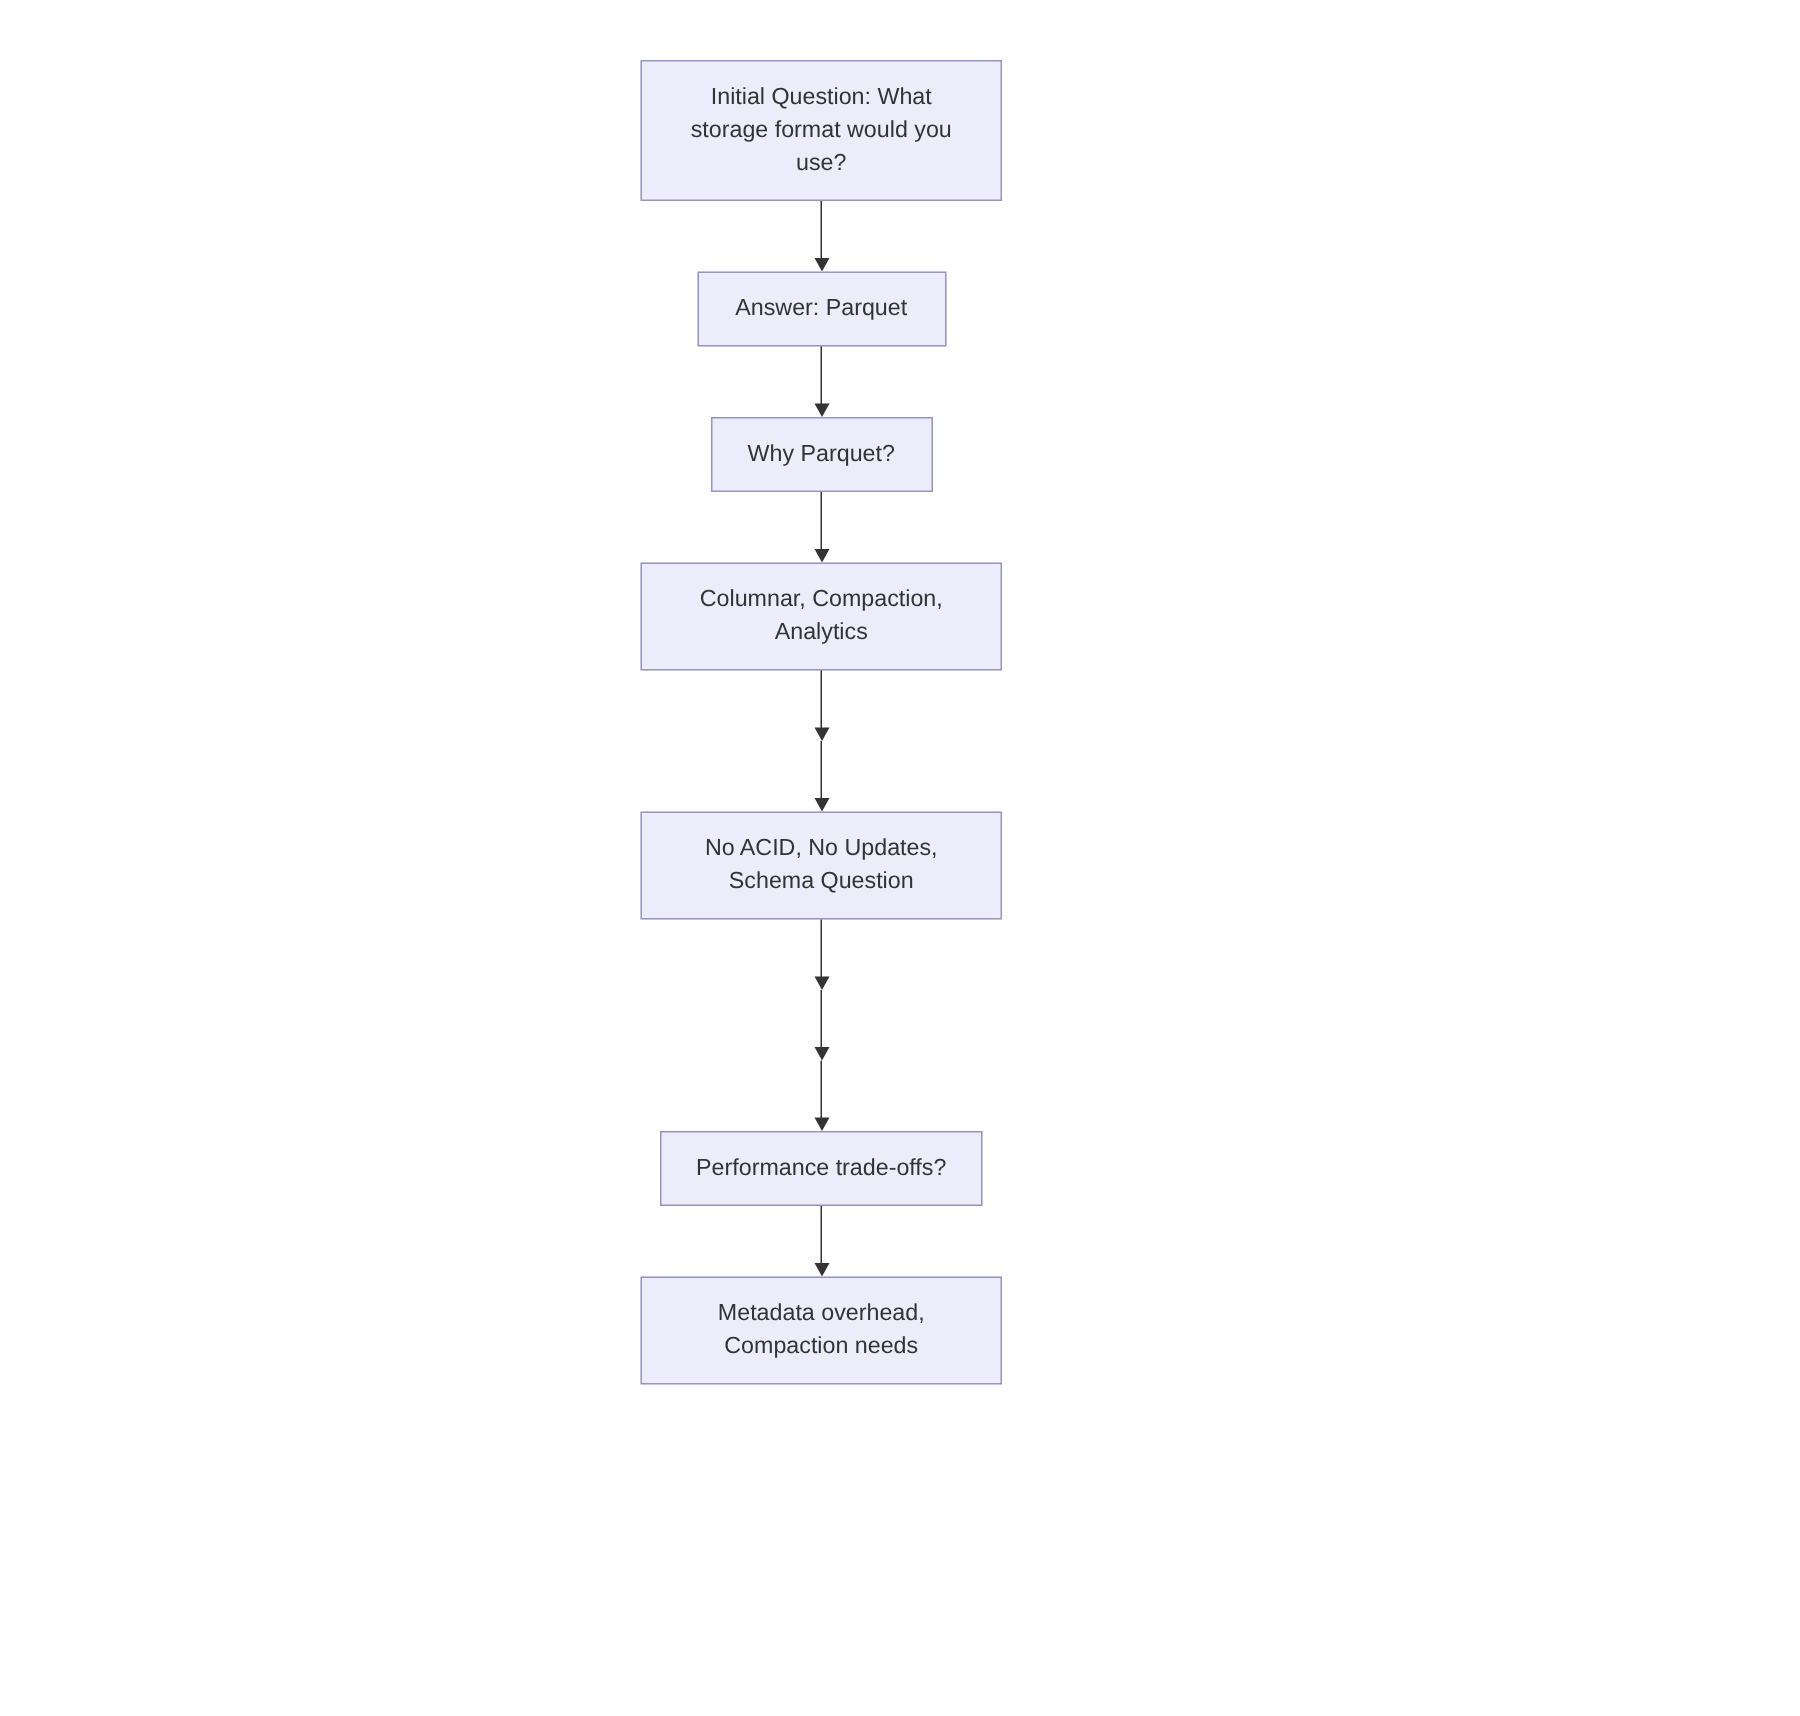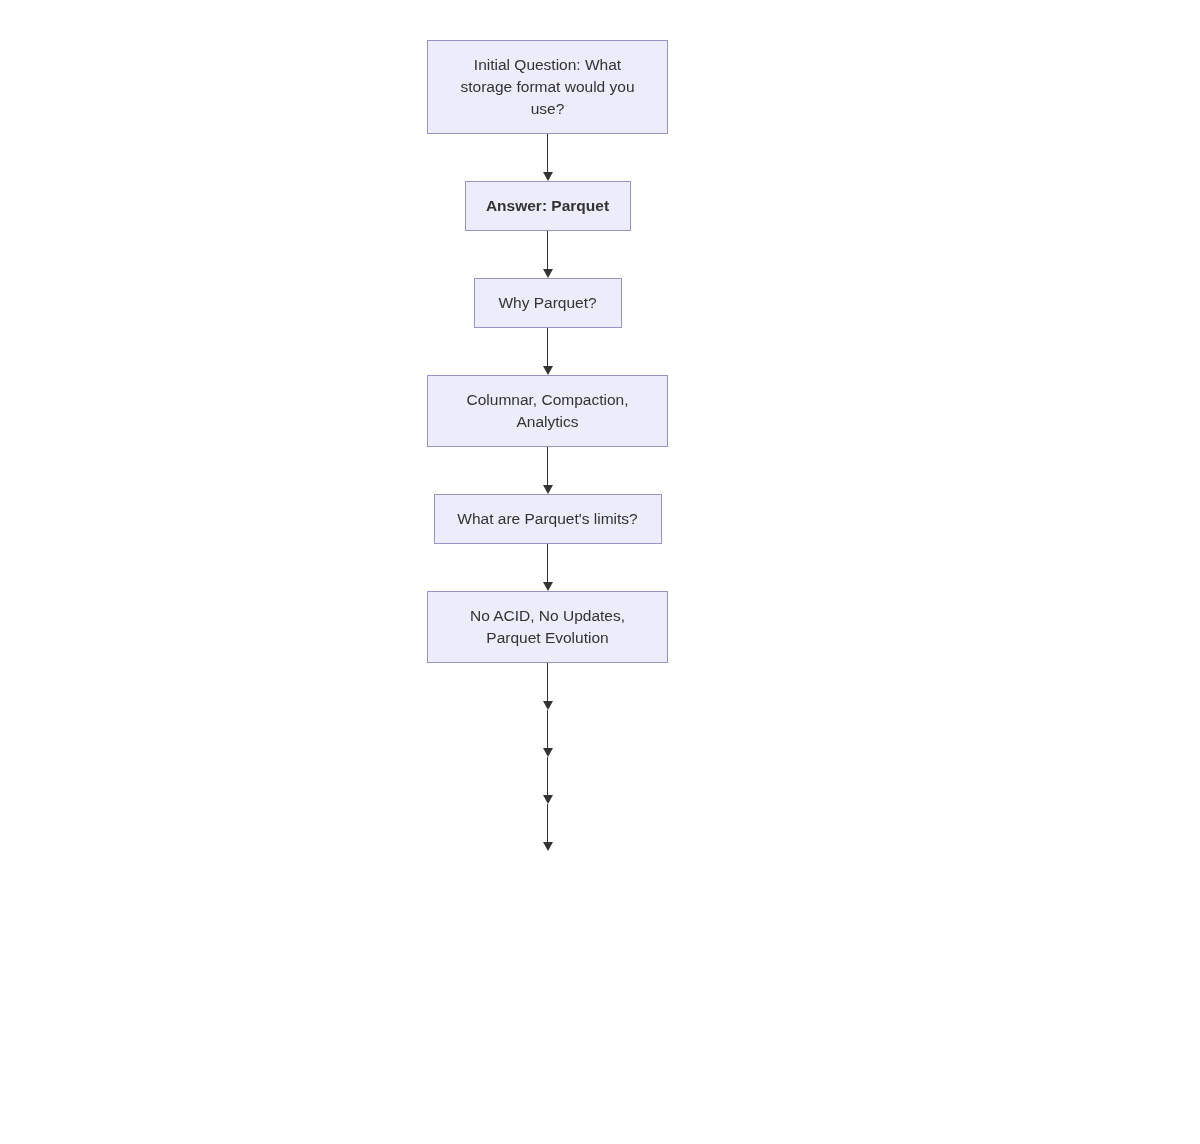--- a/index.html
+++ b/index.html
@@ -30,21 +30,21 @@
     border: 1.5px solid #9695c2;
     color: #333333;
     font-size: 15.5px;
     line-height: 22px;
     text-align: center;
     padding: 13px 8px;
     white-space: pre-line;
     flex-shrink: 0;
   }
   .n1, .n4, .n6, .n7, .n8, .n10 { width: 241px; }
-  .n2 { width: 166px; font-weight: bold; }
+  .n2 { width: 166px; }
   .n3 { width: 148px; }
   .n5 { width: 228px; }
   .n9 { width: 215px; }
   .connector {
     height: 47px;
     display: flex;
     flex-direction: column;
     align-items: center;
     flex-shrink: 0;
   }
@@ -92,48 +92,50 @@
     </div>
 
     <div class="node n4">Columnar, Compaction,
 Analytics</div>
 
     <div class="connector">
       <span class="line"></span>
       <span class="arrowhead"></span>
     </div>
 
-    <div class="node n5">What are Parquet's limits?</div>
 
     <div class="connector">
       <span class="line"></span>
       <span class="arrowhead"></span>
     </div>
 
     <div class="node n6">No ACID, No Updates,
-Parquet Evolution</div>
+Schema Question</div>
 
     <div class="connector">
       <span class="line"></span>
       <span class="arrowhead"></span>
     </div>
 
 
     <div class="connector">
       <span class="line"></span>
       <span class="arrowhead"></span>
     </div>
 
 
     <div class="connector">
       <span class="line"></span>
       <span class="arrowhead"></span>
     </div>
 
+    <div class="node n9">Performance trade-offs?</div>
 
     <div class="connector">
       <span class="line"></span>
       <span class="arrowhead"></span>
     </div>
 
+    <div class="node n10">Metadata overhead,
+Compaction needs</div>
 
   </div>
 </div>
 
 </body></html>

